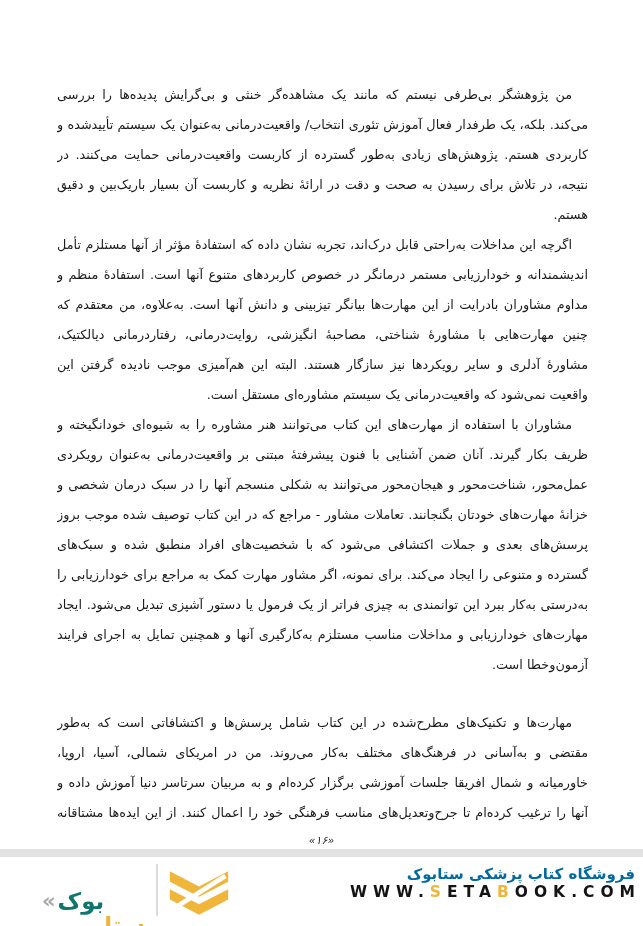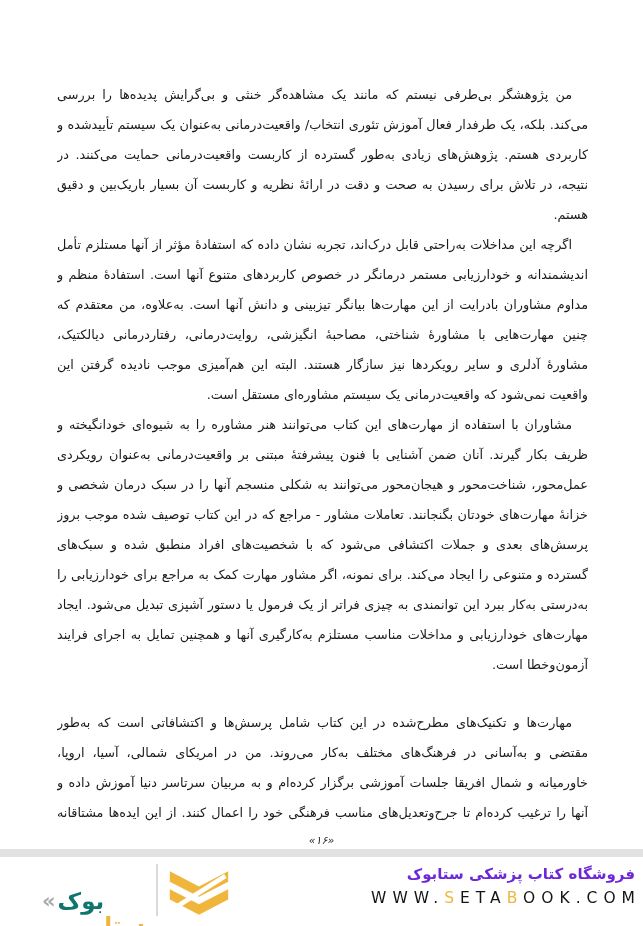--- a/index.html
+++ b/index.html
@@ -99,27 +99,26 @@
   .footer-right {
     position: absolute;
     right: 8px;
     top: 8px;
     text-align: right;
   }
   .store-title {
     direction: rtl;
     font-weight: bold;
     font-size: 15px;
-    color: #6d28d9;
+    color: #0369a1;
     white-space: nowrap;
   }
   .site-url {
-    margin-top: 6px;
     direction: ltr;
-    font-weight: normal;
+    font-weight: bold;
     font-size: 15.5px;
     letter-spacing: 6px;
     margin-right: -6px; 
     color: #141414;
     white-space: nowrap;
   }
   .site-url .gold { color: #f0b63b; }
 </style>
 </head>
 <body>

